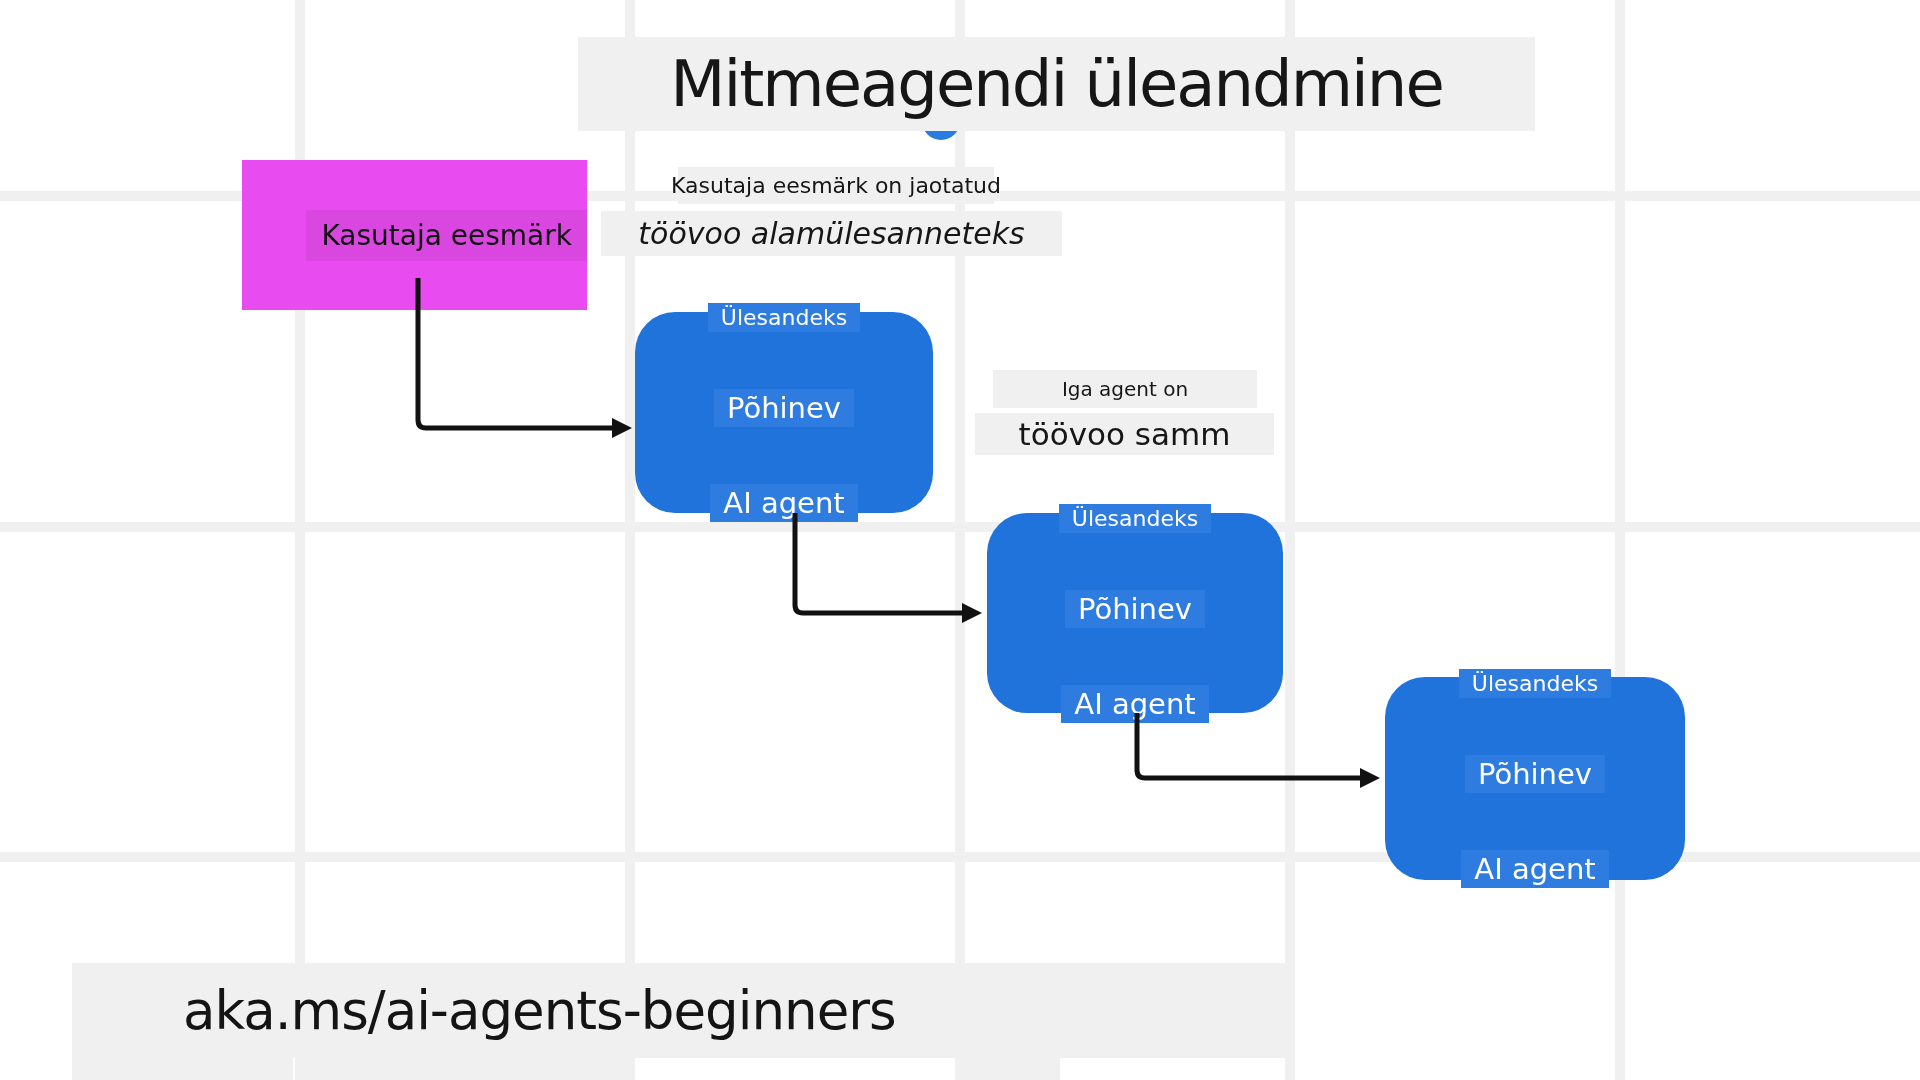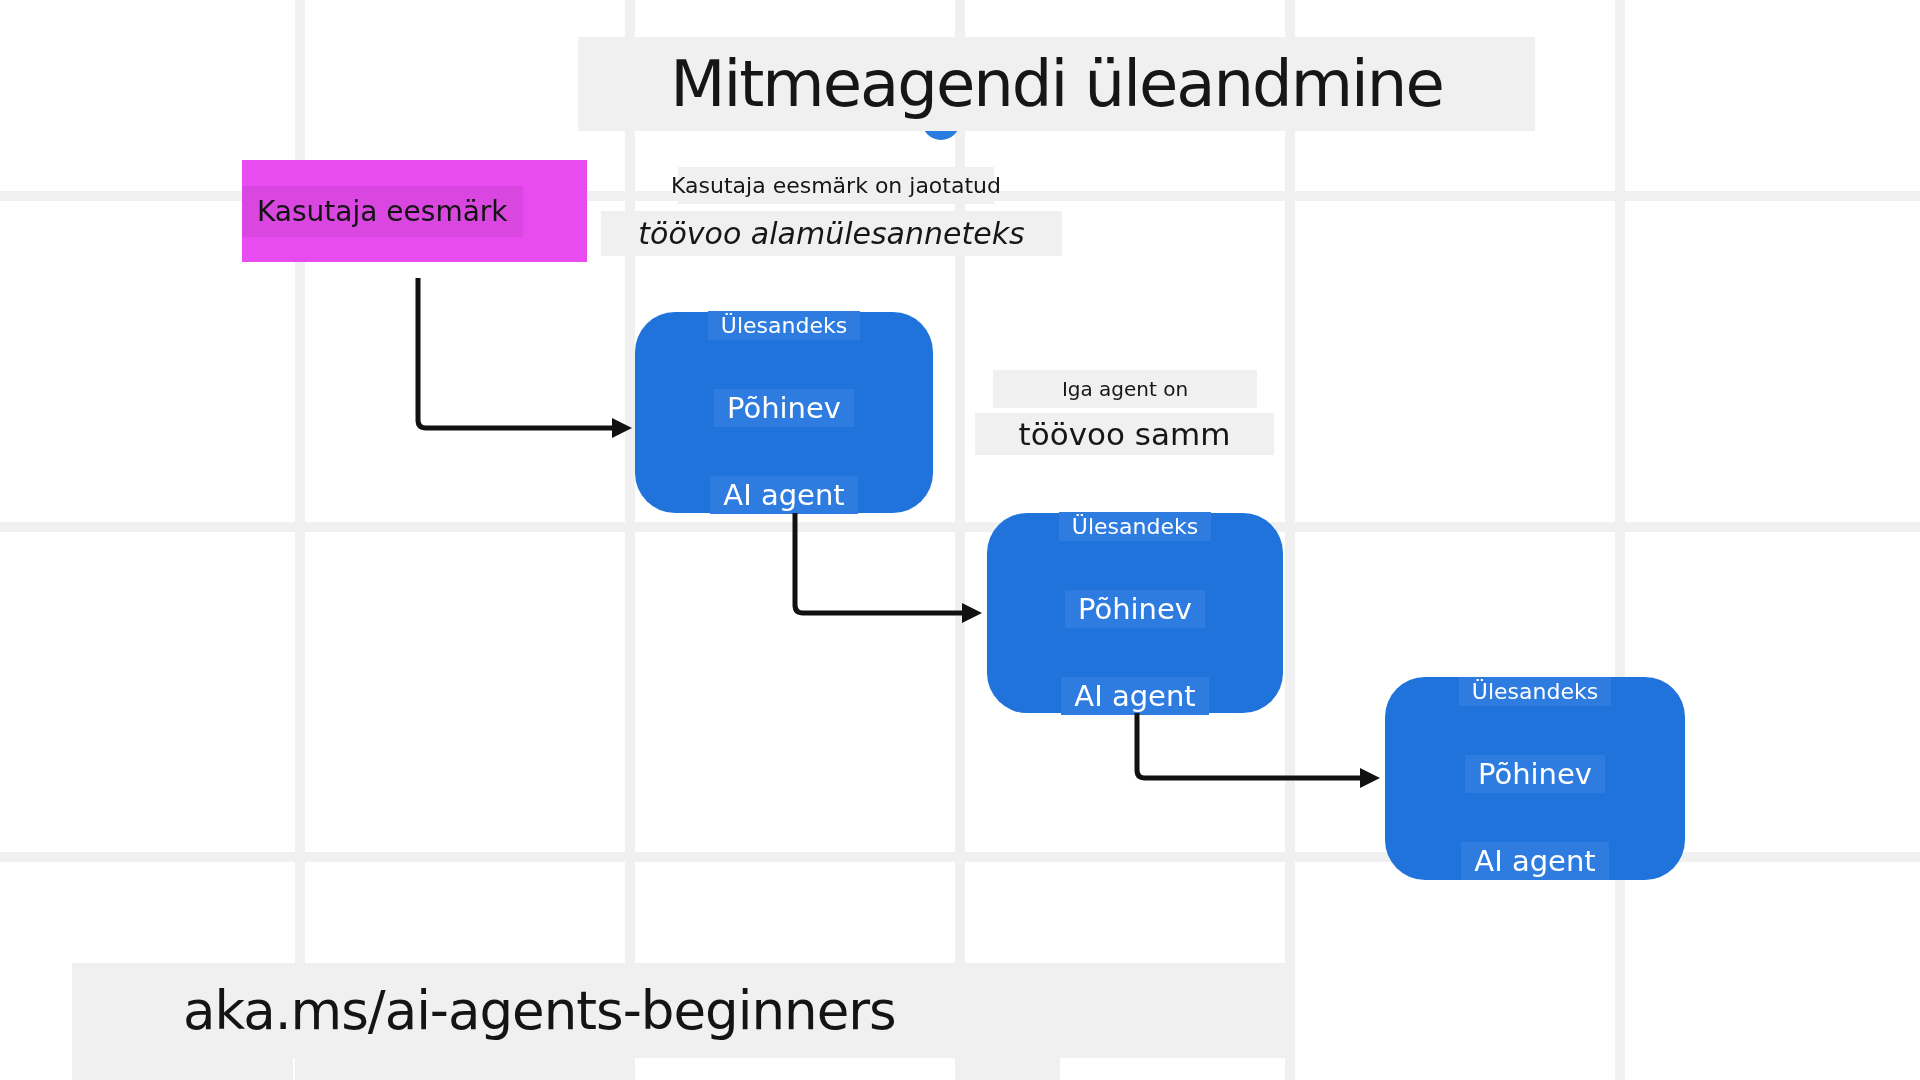--- a/index.html
+++ b/index.html
@@ -47,34 +47,34 @@
     justify-content: flex-start; padding-left: 111px; box-sizing: border-box;
     font-size: 53px; letter-spacing: -1px; color: #141414;
   }
   .bottom-patch { position: absolute; top: 1058px; height: 22px; background: var(--band-gray); z-index: 3; }
   .bp1 { left: 72px; width: 221px; }
   .bp2 { left: 305px; width: 322px; }
   .bp3 { left: 963px; width: 97px; }
 
   
   .goal-box {
-    position: absolute; left: 242px; top: 160px; width: 345px; height: 102px;
+    position: absolute; left: 242px; top: 160px; width: 345px; height: 150px;
     background: var(--goal-magenta); z-index: 3;
-    display: flex; align-items: center; justify-content: flex-start;
+    display: flex; align-items: center; justify-content: flex-end;
   }
   .goal-label {
     background: var(--goal-highlight); color: #131313;
     font-size: 28px; padding: 9px 15px; white-space: nowrap;
   }
 
   
   .agent-box {
     position: absolute; background: var(--agent-blue); border-radius: 40px;
     display: flex; flex-direction: column; align-items: center; justify-content: center;
-    gap: 13px; z-index: 3;
+    gap: 21px; z-index: 3;
   }
   .agent-1 { left: 635px; top: 312px; width: 298px; height: 201px; }
   .agent-2 { left: 987px; top: 513px; width: 296px; height: 200px; }
   .agent-3 { left: 1385px; top: 677px; width: 300px; height: 203px; }
   .agent-line {
     background: var(--agent-highlight); color: var(--text-white);
     padding: 2px 13px; white-space: nowrap;
   }
   .agent-line.small { font-size: 22px; }
   .agent-line.big { font-size: 29px; margin-top: 36px; }

